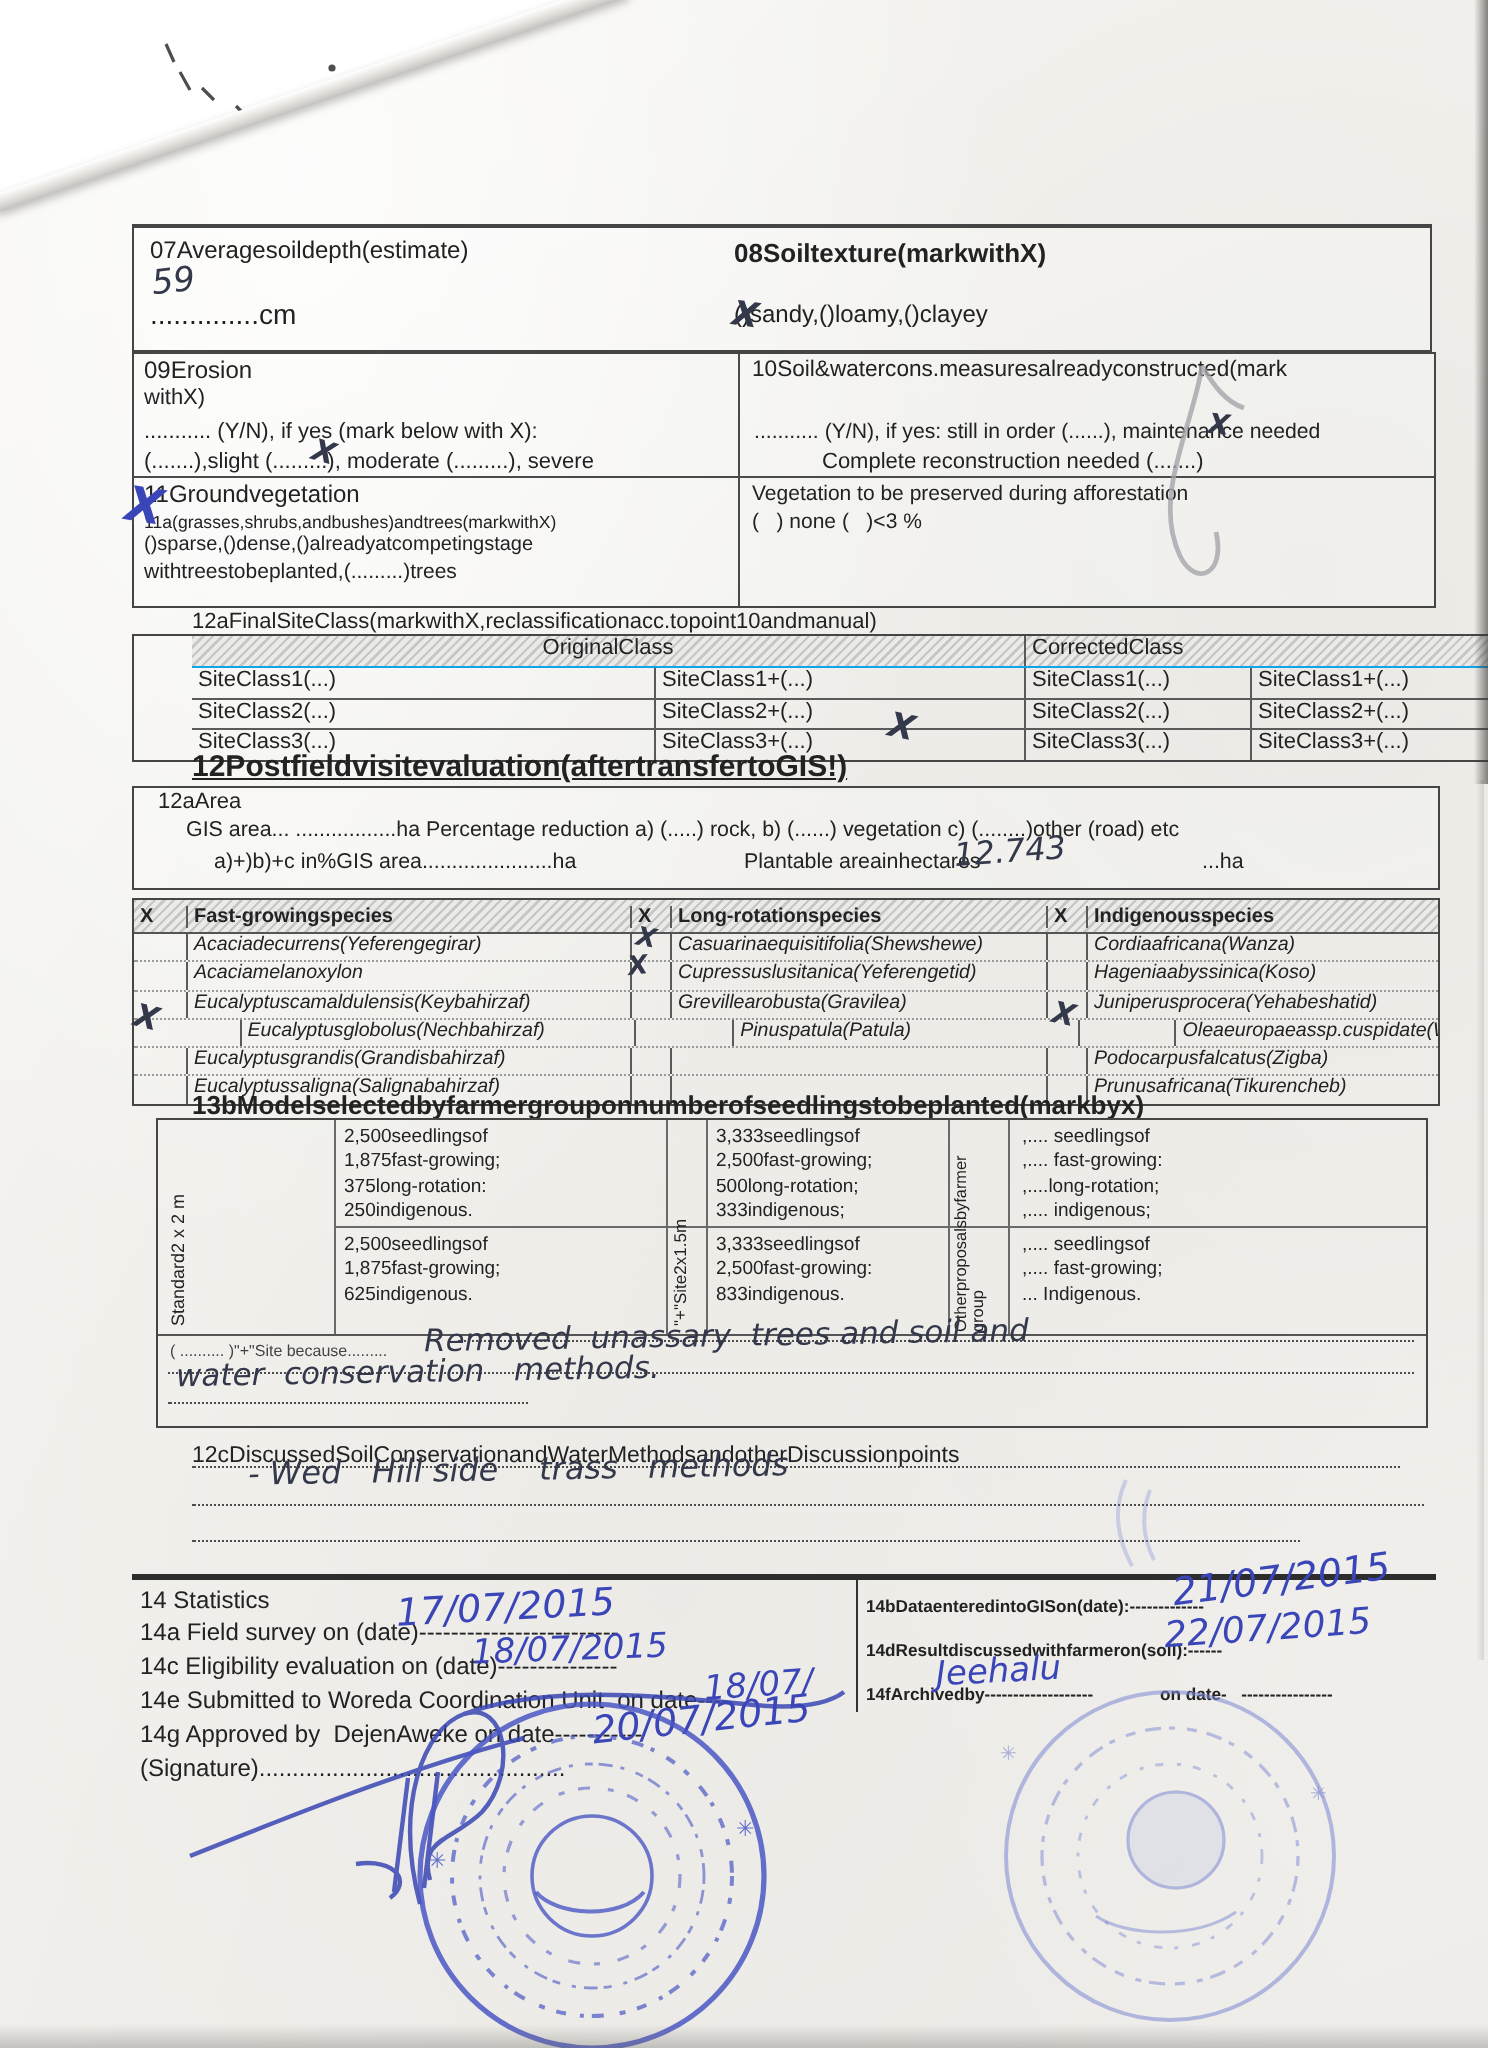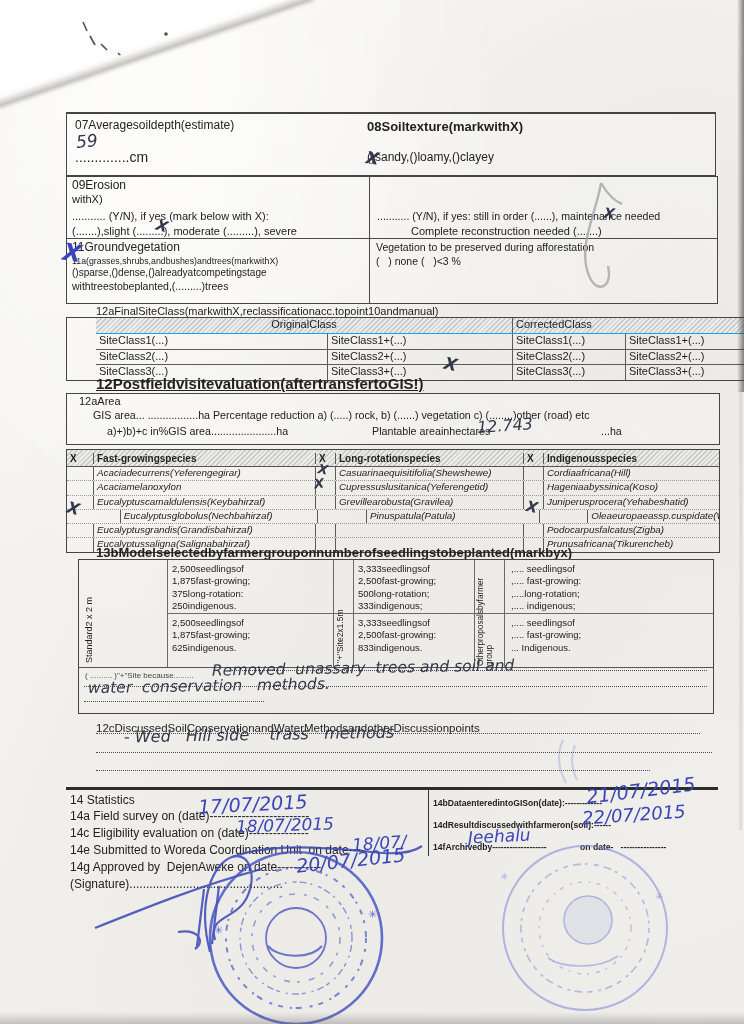--- a/index.html
+++ b/index.html
@@ -64,20 +64,21 @@
 <span class="hand" style="left:76px;top:133px;font-size:17px;transform:rotate(-6deg);">59</span>
 <span class="hand xmark" style="left:366px;top:150px;font-size:17px;transform:rotate(8deg);">X</span>
 
 <div class="box" style="left:66px;top:176px;width:650px;height:126px;">
   <div class="vline" style="left:302px;top:0;height:126px;"></div>
   <div class="hline" style="left:0;top:61px;width:650px;"></div>
   <span class="t" style="left:5px;top:2px;font-size:12px;">09Erosion</span>
   <span class="t" style="left:5px;top:16px;font-size:11px;">withX)</span>
   <span class="t" style="left:5px;top:33px;font-size:11px;">........... (Y/N), if yes (mark below with X):</span>
   <span class="t" style="left:5px;top:48px;font-size:11px;">(.......),slight (.........), moderate (.........), severe</span>
+  <span class="t" style="left:309px;top:2px;font-size:11.3px;">10Soil&amp;watercons.measuresalreadyconstructed(mark</span>
   <span class="t" style="left:310px;top:33px;font-size:10.6px;">........... (Y/N), if yes: still in order (......), maintenance needed</span>
   <span class="t" style="left:344px;top:48px;font-size:11px;">Complete reconstruction needed (.......)</span>
   <span class="t" style="left:5px;top:64px;font-size:12px;">11Groundvegetation</span>
   <span class="t" style="left:5px;top:79px;font-size:8.8px;">11a(grasses,shrubs,andbushes)andtrees(markwithX)</span>
   <span class="t" style="left:5px;top:90px;font-size:10px;">()sparse,()dense,()alreadyatcompetingstage</span>
   <span class="t" style="left:5px;top:103px;font-size:10.5px;">withtreestobeplanted,(.........)trees</span>
   <span class="t" style="left:309px;top:64px;font-size:10.5px;">Vegetation to be preserved during afforestation</span>
   <span class="t" style="left:309px;top:78px;font-size:10.5px;">(   ) none (   )&lt;3 %</span>
 </div>
 <span class="hand xmark" style="left:156px;top:219px;font-size:15px;transform:rotate(16deg);">X</span>
@@ -129,21 +130,21 @@
     <div class="tcell" style="width:188px;">Long-rotationspecies</div>
     <div class="tcell" style="width:20px;">X</div>
     <div class="tcell" style="width:176px;">Indigenousspecies</div>
   </div>
   <div class="trow" style="height:13.3px;font-size:9.8px;font-style:italic;border-top:1.5px solid #555;">
     <div class="tcell" style="width:26px;"></div>
       <div class="tcell" style="width:222px;">Acaciadecurrens(Yeferengegirar)</div>
     <div class="tcell" style="width:20px;"></div>
       <div class="tcell" style="width:188px;">Casuarinaequisitifolia(Shewshewe)</div>
     <div class="tcell" style="width:20px;"></div>
-      <div class="tcell" style="width:176px;">Cordiaafricana(Hill)</div>
+      <div class="tcell" style="width:176px;">Cordiaafricana(Wanza)</div>
   </div>
   <div class="trow" style="height:13.3px;font-size:9.8px;font-style:italic;border-top:1px dotted #999;">
     <div class="tcell" style="width:26px;"></div>
       <div class="tcell" style="width:222px;">Acaciamelanoxylon</div>
     <div class="tcell" style="width:20px;"></div>
       <div class="tcell" style="width:188px;">Cupressuslusitanica(Yeferengetid)</div>
     <div class="tcell" style="width:20px;"></div>
       <div class="tcell" style="width:176px;">Hageniaabyssinica(Koso)</div>
   </div>
   <div class="trow" style="height:13.3px;font-size:9.8px;font-style:italic;border-top:1px dotted #999;">

